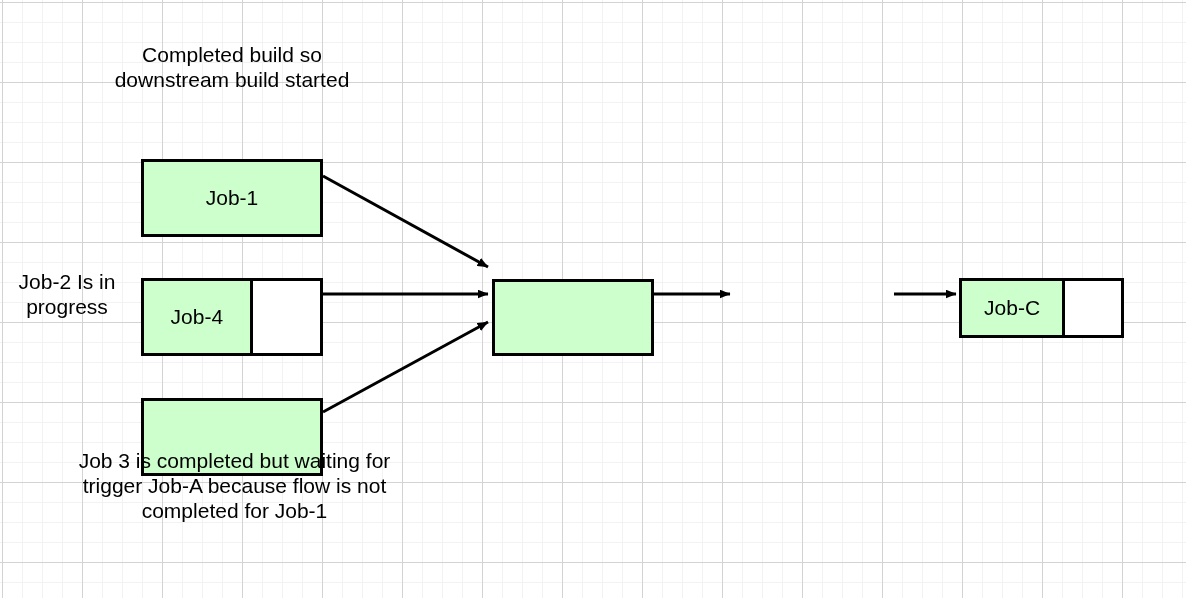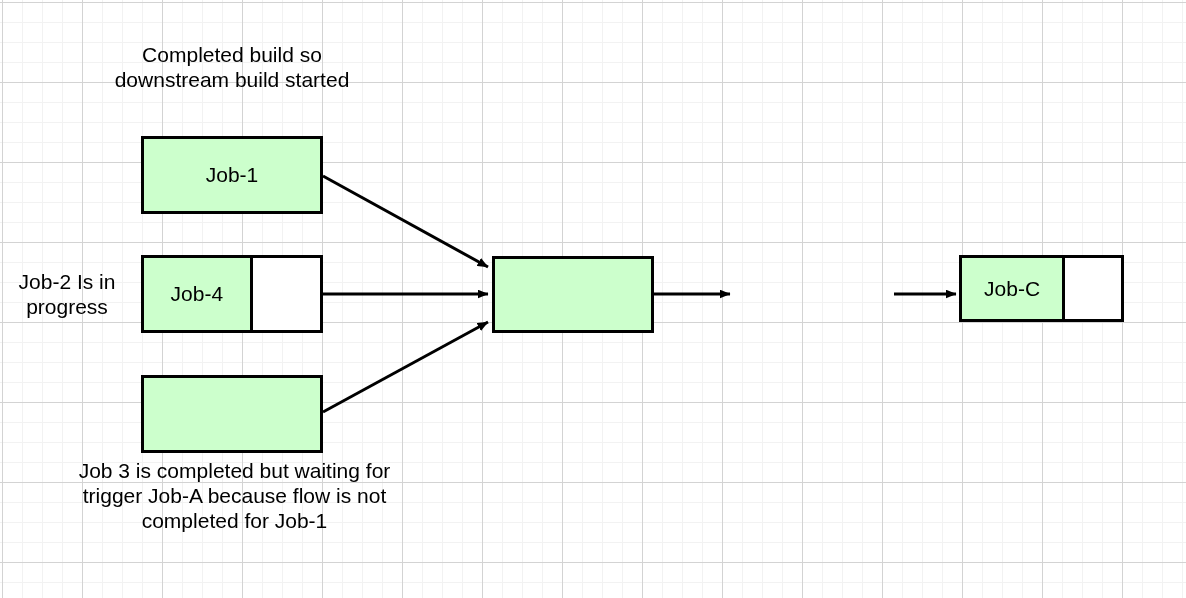--- a/index.html
+++ b/index.html
@@ -31,20 +31,21 @@
     width: 1186px;
     height: 598px;
     pointer-events: none;
   }
   .node {
     position: absolute;
     box-sizing: border-box;
     border: 3px solid #000000;
     background: #ffffff;
     overflow: hidden;
+    margin-top: 23px;
   }
   .node .fill {
     position: absolute;
     left: 0;
     top: 0;
     bottom: 0;
     background: #ccffcc;
   }
   .node .divider {
     position: absolute;
@@ -115,30 +116,30 @@
 
   <div class="node" style="left:141px; top:375px; width:182px; height:78px;">
     <div class="fill" style="width:100%;"></div>
   </div>
 
   <div class="node" style="left:492px; top:256px; width:162px; height:77px;">
     <div class="fill" style="width:100%;"></div>
   </div>
 
 
-  <div class="node" style="left:959px; top:255px; width:165px; height:67px;">
+  <div class="node" style="left:959px; top:255px; width:165px; height:60px;">
     <div class="fill" style="width:63%;"></div>
     <div class="divider" style="left:63%;"></div>
     <div class="label left-pane" style="width:63%;">Job-C</div>
   </div>
 
   <div class="caption center" style="left:64px; top:42px; width:336px;">Completed build so
 downstream build started</div>
 
   <div class="caption center" style="left:0px; top:269px; width:134px;">Job-2 Is in
 progress</div>
 
 
-  <div class="caption center" style="left:38px; top:458px; width:393px;">Job 3 is completed but waiting for
+  <div class="caption center" style="left:38px; top:448px; width:393px;">Job 3 is completed but waiting for
 trigger Job-A because flow is not
 completed for Job-1</div>
 
 </div>
 
 </body></html>

